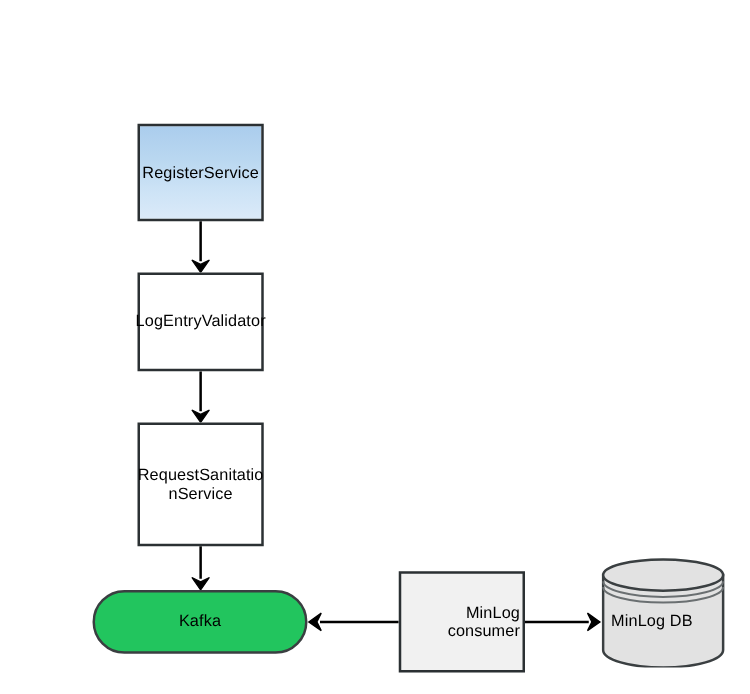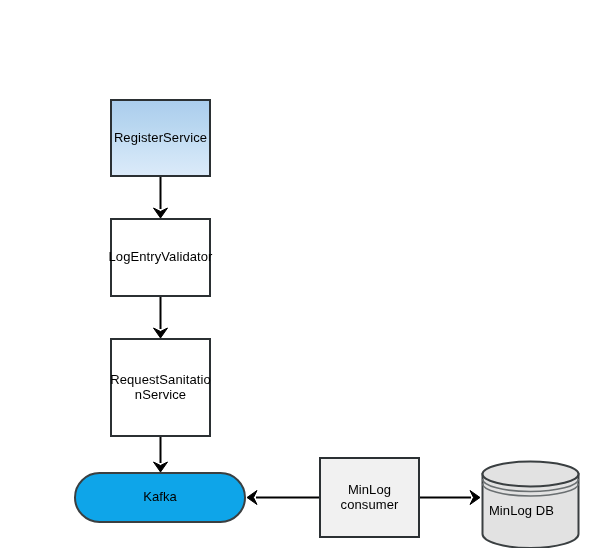--- a/index.html
+++ b/index.html
@@ -34,25 +34,26 @@
   .box {
     border: 2px solid #2b3033;
     background: #ffffff;
   }
   .box-gradient {
     background: linear-gradient(to bottom, #abcded 0%, #b9d7f0 35%, #cde3f6 70%, #dbeaf9 100%);
   }
   .box-gray {
     background: #f1f1f1;
     border: 2px solid #2b3033;
+    text-align: right;
   }
   
   .stadium {
     border: 2px solid #3a3f41;
-    background: #0ea5e9;
+    background: #22c55e;
     border-radius: 999px;
   }
   
   .cylinder {
     background: transparent;
     border: none;
   }
   .cylinder .cyl-svg {
     position: absolute;
     left: 0;
@@ -137,21 +138,21 @@
   </div>
 
   <div class="node stadium" style="left:74px; top:472px; width:172px; height:51px;">
     <span class="node-label">Kafka</span>
   </div>
 
   <div class="node box-gray" style="left:319px; top:457px; width:101px; height:81px;">
     <span class="node-label">MinLog consumer</span>
   </div>
 
-  <div class="node cylinder" style="left:481px; top:460px; width:81px; height:88px;">
+  <div class="node cylinder" style="left:481px; top:446px; width:81px; height:88px;">
     <svg class="cyl-svg" width="99" height="88" viewBox="0 0 99 88">
       <path d="M 1.5 14 L 1.5 74 A 48 14 0 0 0 97.5 74 L 97.5 14 Z" fill="#e2e2e2" stroke="#3a3f41" stroke-width="2"></path>
       <ellipse cx="49.5" cy="14" rx="48" ry="12.5" fill="#e2e2e2" stroke="#3a3f41" stroke-width="2"></ellipse>
       <path d="M 1.5 19 A 48 12.5 0 0 0 97.5 19" fill="none" stroke="#6a6f71" stroke-width="1.6"></path>
       <path d="M 1.5 23.5 A 48 12.5 0 0 0 97.5 23.5" fill="none" stroke="#6a6f71" stroke-width="1.6"></path>
     </svg>
     <span class="node-label cyl-label" style="margin-top:14px;">MinLog DB</span>
   </div>
 
 </div>

